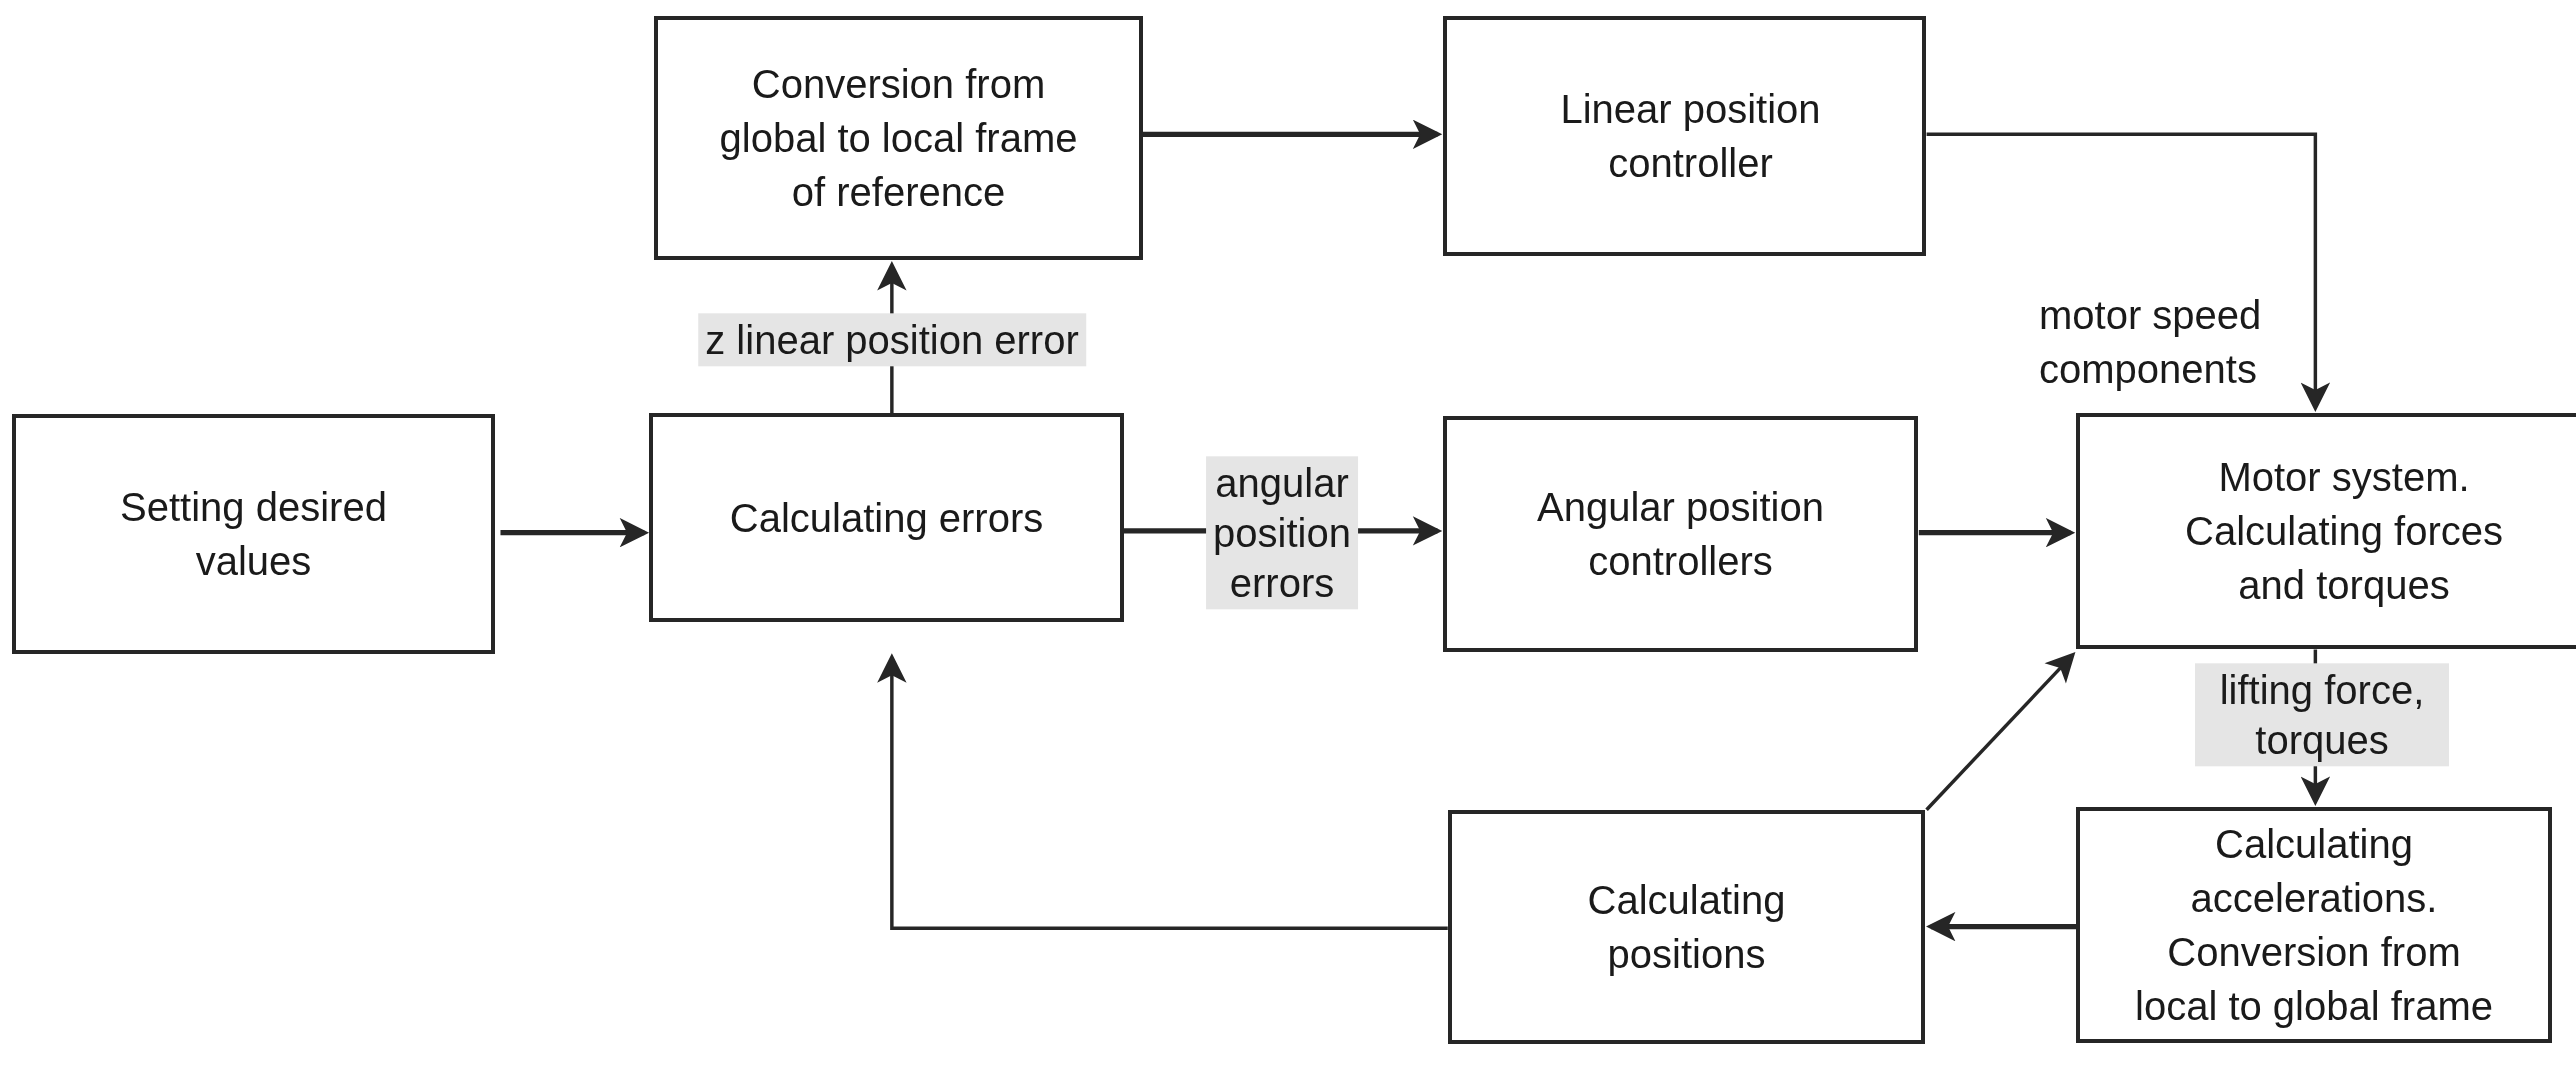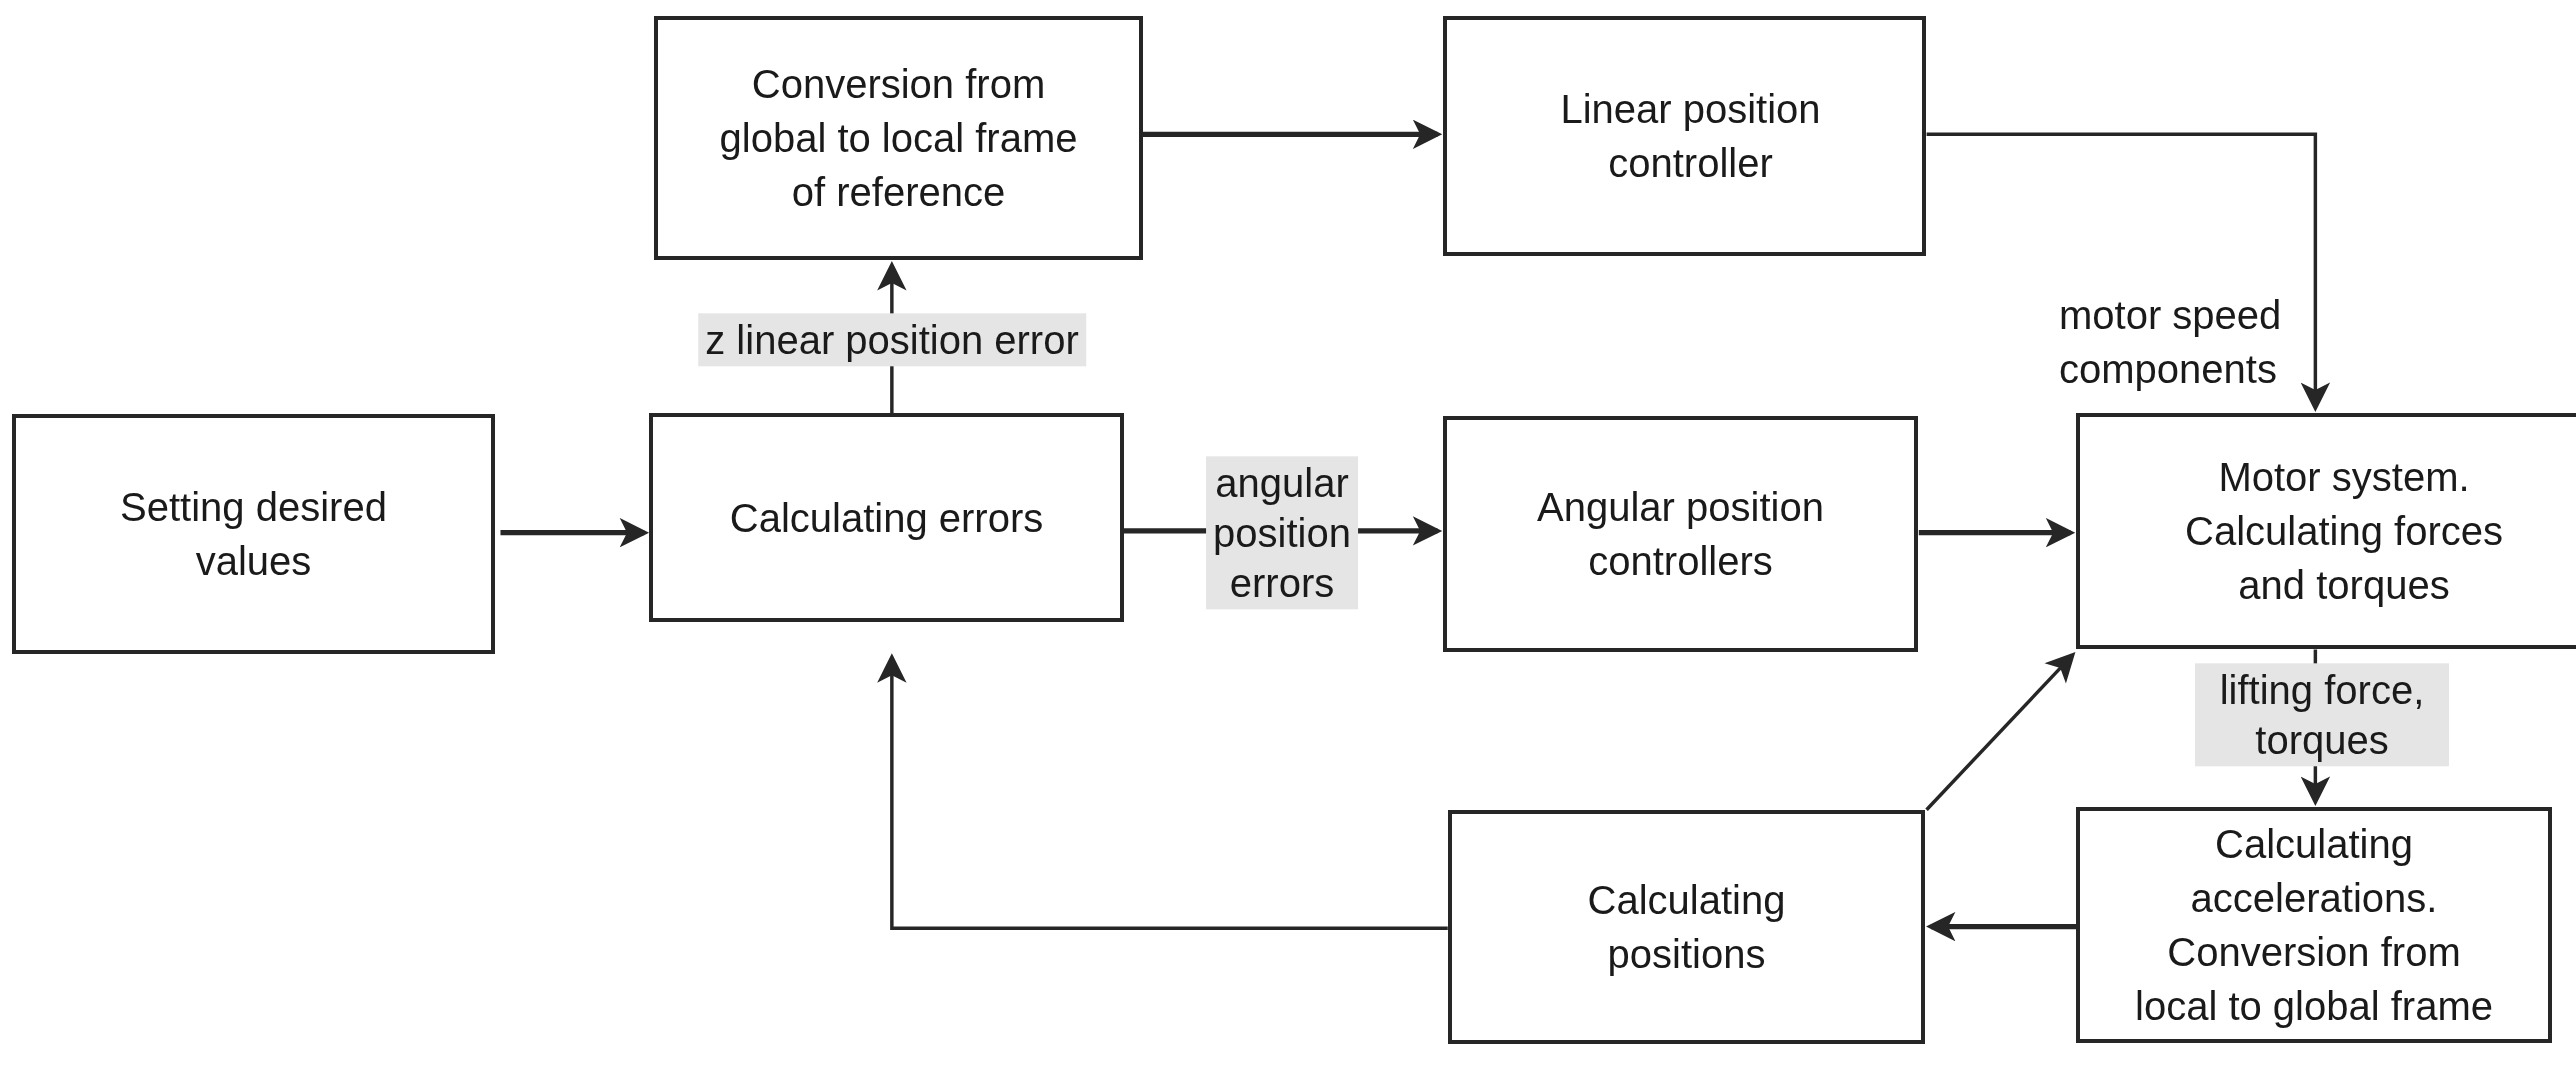--- a/index.html
+++ b/index.html
@@ -47,21 +47,20 @@
     padding: 1.7px 7px;
   }
   .edge-label.centered {
     transform: translate(-50%, -50%);
     text-align: center;
   }
   .edge-label.left-aligned {
     text-align: left;
     background: transparent;
     line-height: 54px;
-    margin-left: 20px;
   }
 
   
   #box-conversion { left: 654px;  top: 15.6px;  width: 489px; height: 244px; }
   #box-linear     { left: 1443px; top: 15.6px;  width: 483px; height: 240px; padding-left: 12px; }
   #box-setting    { left: 12px;   top: 414px; width: 483px; height: 240px; }
   #box-errors     { left: 649px;  top: 413px; width: 475px; height: 209px; }
   #box-angular    { left: 1443px; top: 416px; width: 475px; height: 236px; }
   #box-motor      { left: 2076px; top: 413px; width: 536px; height: 236px; }
   #box-positions  { left: 1448px; top: 810px; width: 477px; height: 234px; }

